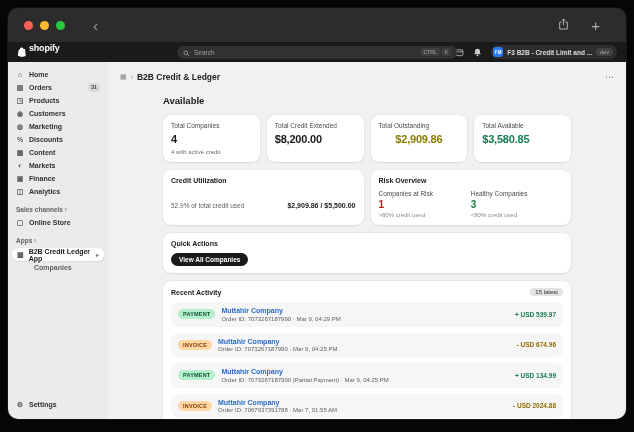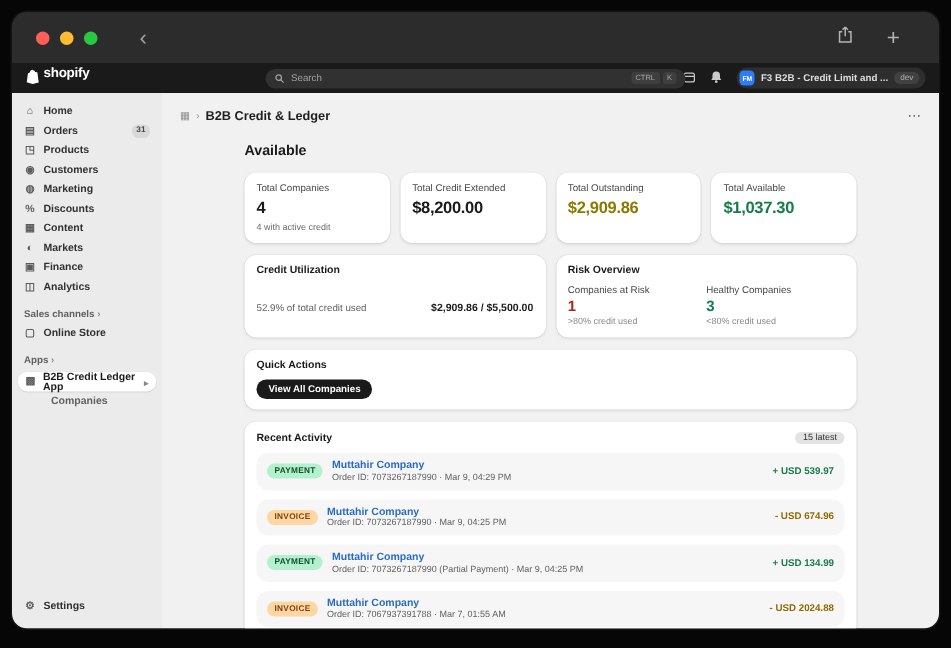--- a/index.html
+++ b/index.html
@@ -58,21 +58,21 @@
   .bc-chev { color:#9a9a9a; font-size:7px; }
   .bc-title { font-size:8.5px; font-weight:700; color:#1f1f1f; }
   .menu-dots { margin-left:auto; color:#616161; font-size:9px; line-height:1; }
   .wrapper { width:408px; margin:0 auto; }
   .dash-title { font-size:9.5px; font-weight:700; margin:11px 0 9px; color:#1a1a1a; }
   .stats { display:grid; grid-template-columns:repeat(4,1fr); gap:7px; }
   .card { background:#fff; border-radius:8px; padding:7px 8px;
           box-shadow:0 1px 2px rgba(0,0,0,.08), 0 0 0 .5px rgba(0,0,0,.05); }
   .stat-title { font-size:6.5px; color:#494949; font-weight:500; }
   .stat-value { font-size:11px; font-weight:700; color:#1a1a1a; margin-top:4px; letter-spacing:-.2px; }
-  .olive { color:#8a7a00; } .green { color:#167c4c; } .red { color:#b42318; }
+  .olive { color:#8a7a00;text-align:center; } .green { color:#167c4c; } .red { color:#b42318; }
   .stat-sub { font-size:6px; color:#6b6b6b; margin-top:4px; }
   .row2 { display:grid; grid-template-columns:1fr 1fr; gap:7px; margin-top:8px; }
   .card-title { font-size:7px; font-weight:700; color:#1a1a1a; }
   .util-bottom { display:flex; justify-content:space-between; align-items:baseline; margin-top:18px; }
   .util-left { font-size:6.5px; color:#616161; }
   .util-right { font-size:7px; font-weight:700; color:#1a1a1a; }
   .risk-cols { display:grid; grid-template-columns:1fr 1fr; margin-top:6px; }
   .risk-label { font-size:6.5px; color:#494949; }
   .risk-num { font-size:10px; font-weight:700; margin:2px 0; }
   .risk-cap { font-size:6px; color:#8a8a8a; }
@@ -243,21 +243,21 @@
           <div class="card">
             <div class="stat-title">Total Credit Extended</div>
             <div class="stat-value">$8,200.00</div>
           </div>
           <div class="card">
             <div class="stat-title">Total Outstanding</div>
             <div class="stat-value olive">$2,909.86</div>
           </div>
           <div class="card">
             <div class="stat-title">Total Available</div>
-            <div class="stat-value green">$1,037.30</div>
+            <div class="stat-value green">$3,580.85</div>
           </div>
         </div>
 
         <div class="row2">
           <div class="card">
             <div class="card-title">Credit Utilization</div>
             <div class="util-bottom">
               <span class="util-left">52.9% of total credit used</span>
               <span class="util-right">$2,909.86 / $5,500.00</span>
             </div>

